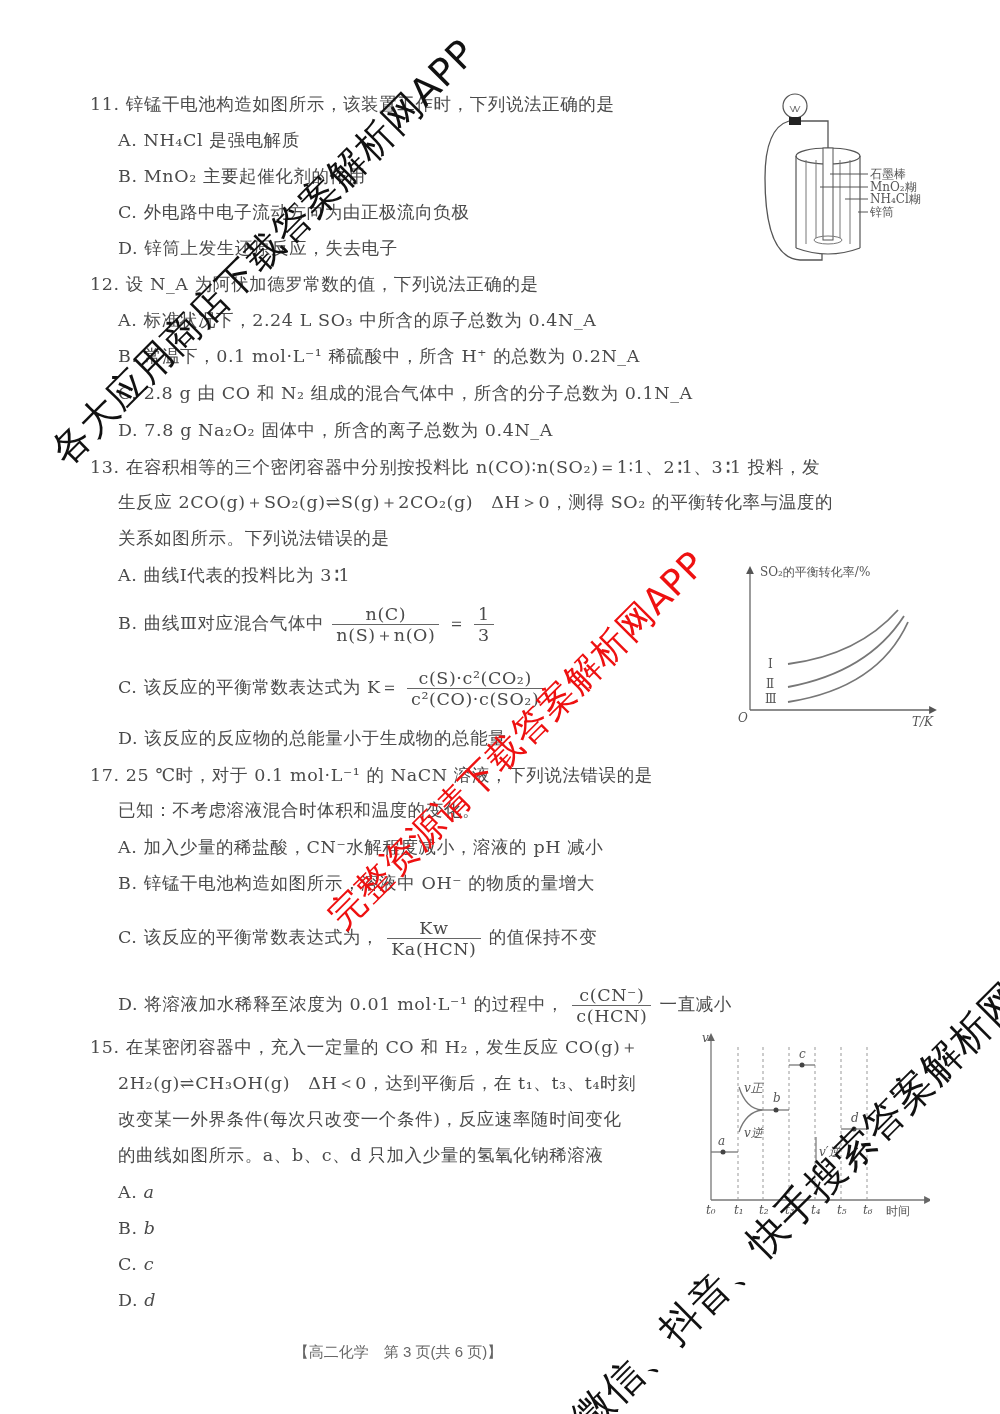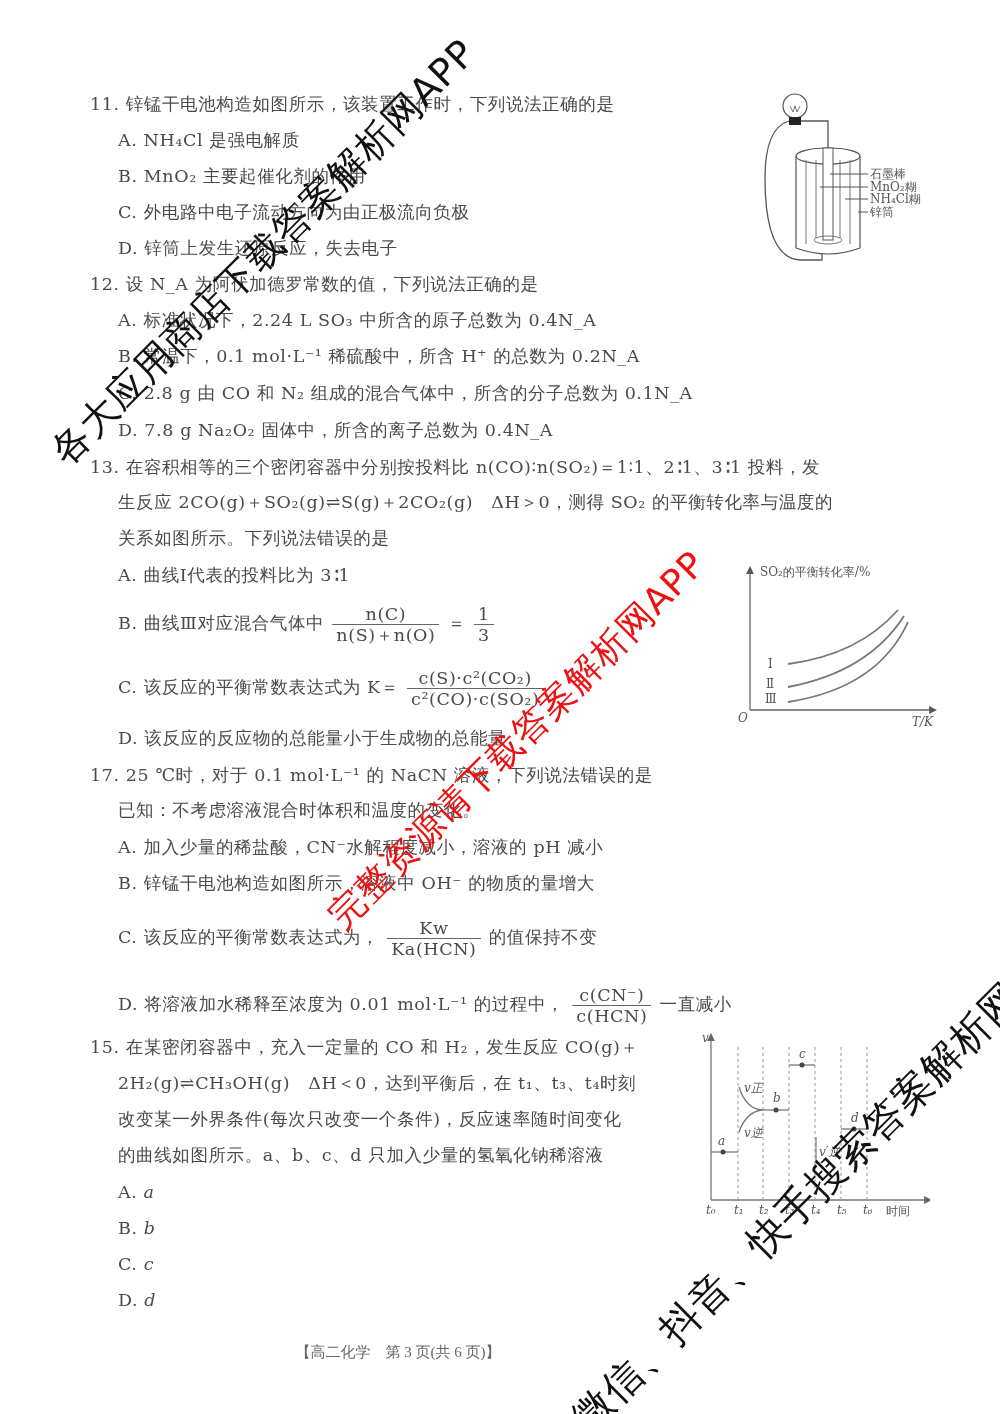--- a/index.html
+++ b/index.html
@@ -11,21 +11,21 @@
   i.v { font-style:italic; }
   .frac { display:inline-block; vertical-align:middle; text-align:center; margin:0 2px; line-height:20px; }
   .frac span { display:block; padding:0 4px; }
   .frac .num { border-bottom:1px solid #666; }
   .wm { position:absolute; font-family:"DejaVu Sans","Liberation Sans",sans-serif; white-space:nowrap;
         transform-origin:0 0; letter-spacing:1px; }
   .wm-black { color:#111; }
   .wm-red { color:#ee1111; }
   .fig { position:absolute; }
   .footer { position:absolute; left:0; width:796px; top:1343px; text-align:center; font-size:15px; color:#666;
-            font-family:Liberation Serif, serif; }
+            font-family:Liberation Sans, sans-serif; }
   .fig-label { font-size:12px; fill:#555; font-family:"DejaVu Serif","Liberation Serif",serif; }
 </style>
 </head>
 <body>
 
 <div class="line q" style="top:92px">
   <span>11.</span>
   <span>锌锰干电池构造如图所示，该装置工作时，下列说法正确的是</span>
 </div>
 <div class="line opt" style="top:128px">

